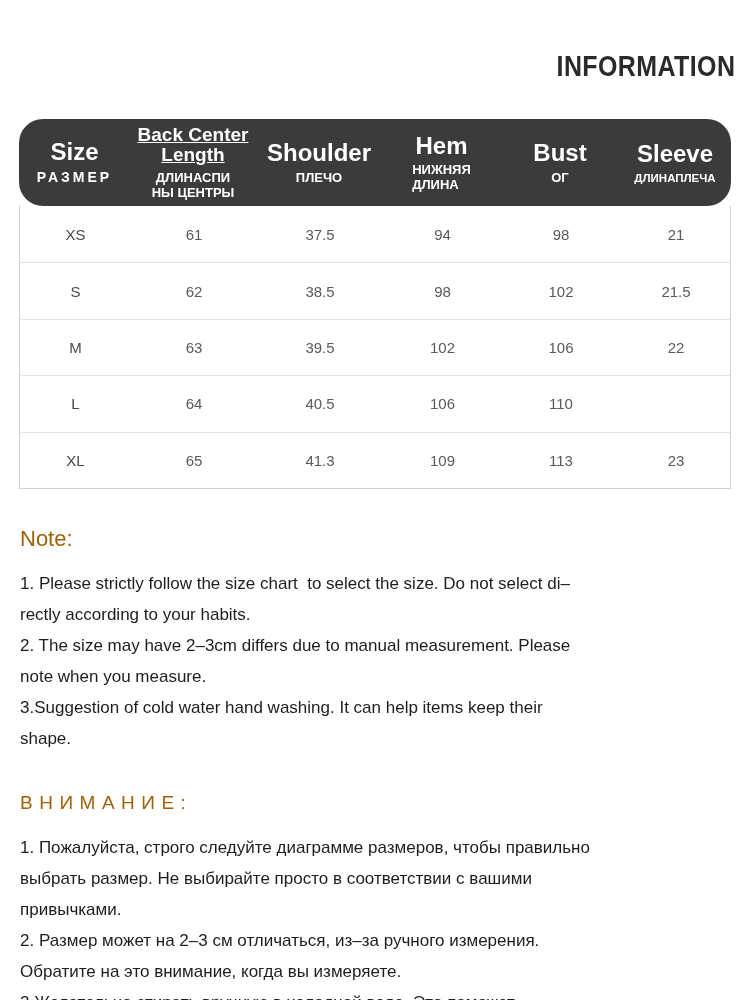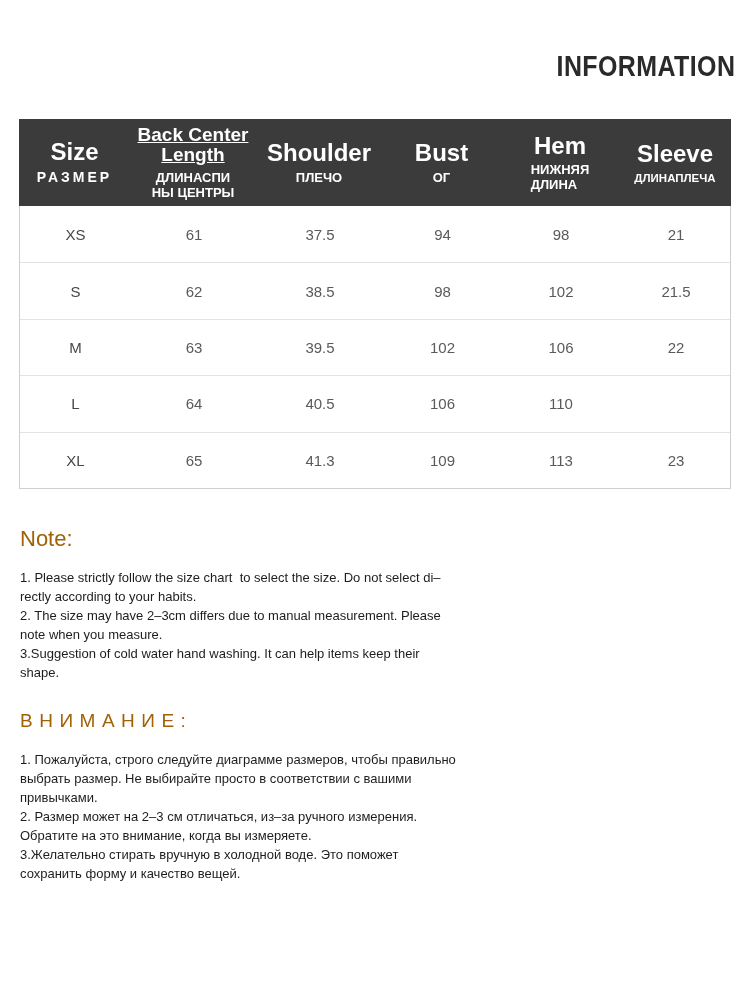--- a/index.html
+++ b/index.html
@@ -21,21 +21,21 @@
     transform:scaleX(0.86);
   }
 
   
   .size-table { width:712px; margin:36px auto 0; }
   .grid-row {
     display:grid;
     grid-template-columns:111px 126px 126px 119px 118px 112px;
   }
   .thead {
-    background:#3b3b3b; color:#ffffff; height:87px;
+    background:#3b3b3b; color:#ffffff; height:87px;border-radius:24px;
   }
   .th {
     display:flex; flex-direction:column;
     align-items:center; justify-content:center;
     text-align:center;
   }
   .th-en { font-size:24px; font-weight:bold; line-height:1.08; white-space:pre-line; }
   .th-en.small { font-size:19px;text-decoration:underline; }
   .th-ru { font-size:13px; margin-top:5px; line-height:1.12; white-space:pre-line;font-weight:bold; }
   .th-ru.spaced { letter-spacing:3px; font-size:14px; }
@@ -54,26 +54,26 @@
   }
   .td.size-label { color:#474747; }
 
   
   .notes { margin:0 20px; }
   .note-heading {
     margin-top:37px;
     font-size:22px; font-weight:normal; color:#a16207;
   }
   .note-heading.ru {
-    margin-top:28px;
+    margin-top:38px;
     font-size:19px; letter-spacing:6.5px;
   }
   .note-body {
     margin-top:16px;
-    font-size:13px; line-height:19px;
+    font-size:17px; line-height:31px;
     color:#1d1d1d;
     white-space:pre-wrap;
   }
   .note-body.ru { margin-top:18px; }
 </style>
 </head>
 <body>
 
 <div class="title-wrap">
   <span class="title">INFORMATION</span>
@@ -90,27 +90,27 @@
       <div class="th-en small">Back Center
 Length</div>
       <div class="th-ru">ДЛИНАСПИ
 НЫ ЦЕНТРЫ</div>
     </div>
     <div class="th">
       <div class="th-en">Shoulder</div>
       <div class="th-ru">ПЛЕЧО</div>
     </div>
     <div class="th">
-      <div class="th-en">Bust</div>
-      <div class="th-ru">ОГ</div>
-    </div>
-    <div class="th">
       <div class="th-en">Hem</div>
       <div class="th-ru leftblock">НИЖНЯЯ
 ДЛИНА</div>
+    </div>
+    <div class="th">
+      <div class="th-en">Bust</div>
+      <div class="th-ru">ОГ</div>
     </div>
     <div class="th">
       <div class="th-en">Sleeve</div>
       <div class="th-ru tiny">ДЛИНАПЛЕЧА</div>
     </div>
   </div>
 
   <div class="tbody">
 
     <div class="grid-row tr">

